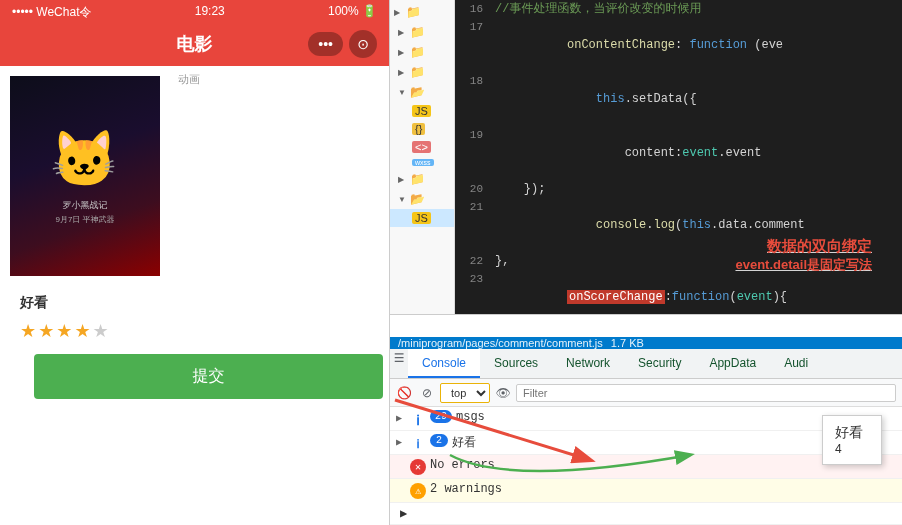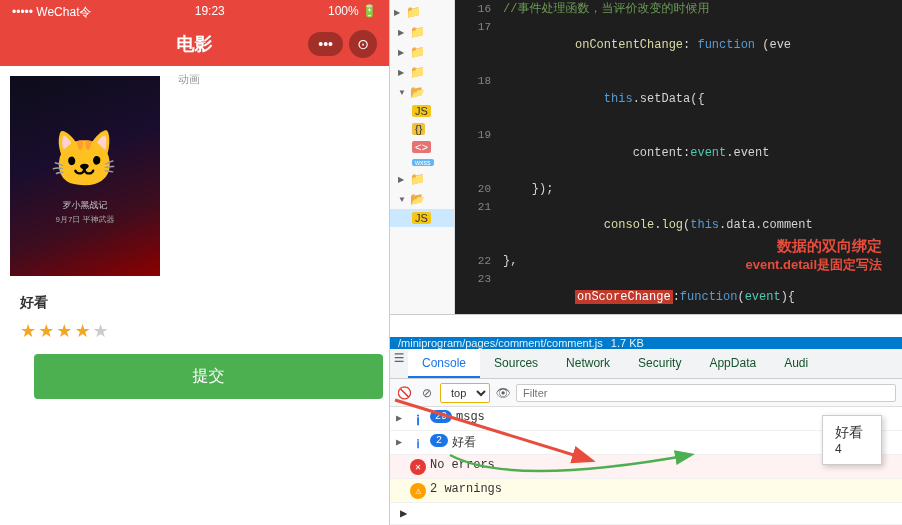--- a/index.html
+++ b/index.html
@@ -178,21 +178,21 @@
       font-family: 'Courier New', monospace;
       font-size: 12px;
       overflow: hidden;
       position: relative;
     }
 
     .code-line {
       display: flex;
       align-items: flex-start;
       line-height: 18px;
-      padding: 0 8px;
+      padding: 0 0;
     }
 
     .line-num {
       color: #858585;
       min-width: 28px;
       text-align: right;
       margin-right: 12px;
       user-select: none;
       font-size: 11px;
     }
@@ -201,24 +201,25 @@
 
     .kw-blue { color: #569cd6; }
     .kw-cyan { color: #4ec9b0; }
     .kw-yellow { color: #dcdcaa; }
     .kw-green { color: #6a9955; }
     .kw-white { color: #d4d4d4; }
 
     
     .code-annotations {
       position: absolute;
-      right: 20px;
+      right: 30px;
       bottom: 40px;
       text-align: right;
       pointer-events: none;
+      text-decoration: underline;
     }
 
     .annotation-1 {
       color: #e74c3c;
       font-size: 15px;
       font-weight: bold;
       font-family: Arial, sans-serif;
     }
 
     .annotation-2 {

